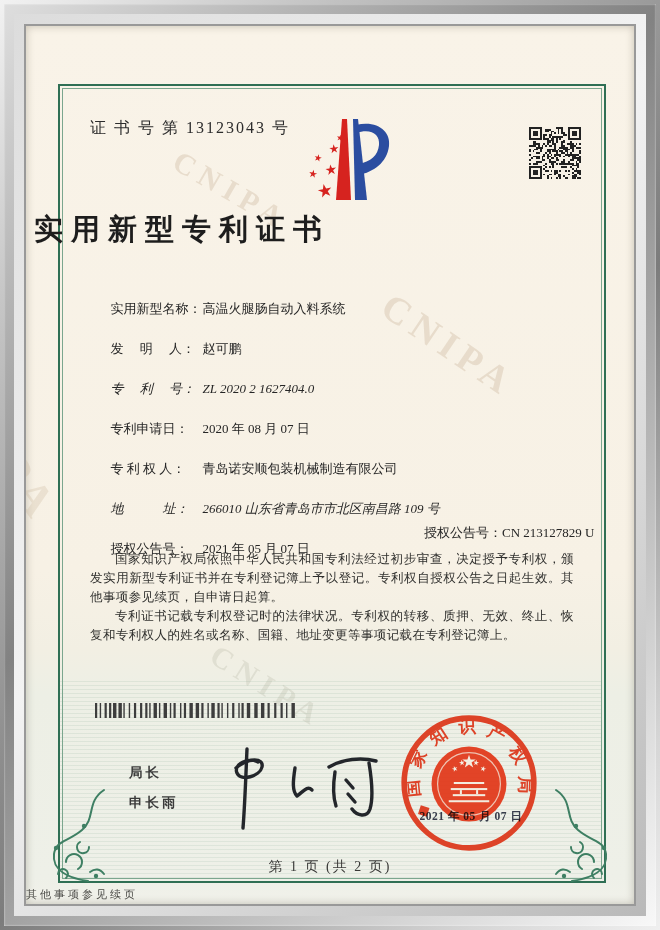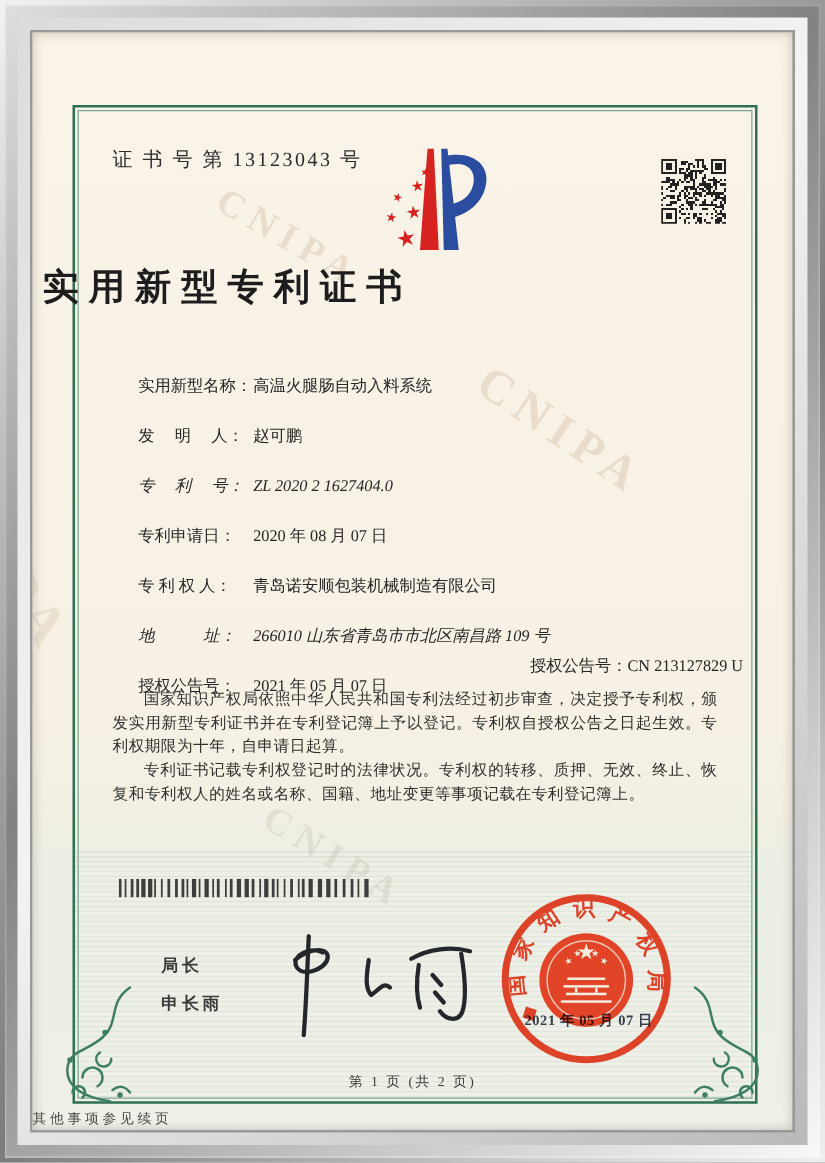--- a/index.html
+++ b/index.html
@@ -41,21 +41,21 @@
   .paras{position:absolute;left:64px;top:524px;width:484px;font-size:12.5px;line-height:19px;color:#30302e;text-align:justify;letter-spacing:.4px;}
   .paras p{margin:0;text-indent:2em;}
 
   
   .barcode{position:absolute;left:69px;top:677px;width:205px;height:15px;}
   .seal{position:absolute;left:367px;top:681px;width:152px;height:152px;opacity:.95;}
   .seal-date{position:absolute;left:386px;top:783px;width:118px;text-align:center;font-size:11.5px;font-weight:bold;color:#3c4154;letter-spacing:.5px;mix-blend-mode:multiply;}
   .signer{position:absolute;left:70px;font-size:13.5px;font-weight:bold;color:#3a3a3a;font-family:"Liberation Sans","DejaVu Sans",sans-serif;letter-spacing:3px;margin-left:33px;}
   .sig-script{position:absolute;left:165px;top:715px;}
 
-  .page-ind{position:absolute;left:0;top:832px;width:100%;text-align:center;font-size:11px;letter-spacing:2px;color:#3a3a38;}
+  .page-ind{position:absolute;left:0;top:832px;width:100%;text-align:center;font-size:14px;letter-spacing:2px;color:#3a3a38;}
   .note{position:absolute;left:0;top:861px;width:100%;text-align:left;font-size:11px;letter-spacing:3px;color:#4a4a46;}
 </style>
 </head>
 <body>
 
 <div class="page">
 
   <div class="f-outer"></div>
   <div class="f-bevel"></div>
   <div class="f-band"></div>
@@ -442,21 +442,21 @@
     </div>
     <div class="field" style="top:458px;font-style:italic;">
       <span class="f-label">地　　　址：</span><span>266010 山东省青岛市市北区南昌路 109 号</span>
     </div>
     <div class="field" style="top:498px;width:520px;">
       <span><span class="f-label">授权公告号：</span><span>2021 年 05 月 07 日</span></span>
       <span class="grant-right"><span>授权公告号：</span><span>CN 213127829 U</span></span>
     </div>
 
     <div class="paras">
-      <p>国家知识产权局依照中华人民共和国专利法经过初步审查，决定授予专利权，颁发实用新型专利证书并在专利登记簿上予以登记。专利权自授权公告之日起生效。专利权期限为十年，自申请日起算。</p>
+      <p>国家知识产权局依照中华人民共和国专利法经过初步审查，决定授予专利权，颁发实用新型专利证书并在专利登记簿上予以登记。专利权自授权公告之日起生效。其他事项参见续页，自申请日起算。</p>
       <p>专利证书记载专利权登记时的法律状况。专利权的转移、质押、无效、终止、恢复和专利权人的姓名或名称、国籍、地址变更等事项记载在专利登记簿上。</p>
     </div>
 
     <svg class="barcode" id="barcode-svg" viewBox="0 0 205 15">
         <rect x="0" y="0" width="2.2" height="15" fill="#3d3d3d"></rect>
         <rect x="4.721317958831787" y="0" width="1.4" height="15" fill="#3d3d3d"></rect>
         <rect x="9.581074422597887" y="0" width="2.2" height="15" fill="#3d3d3d"></rect>
         <rect x="14.063759821653367" y="0" width="2.2" height="15" fill="#3d3d3d"></rect>
         <rect x="18.0201857984066" y="0" width="3.4" height="15" fill="#3d3d3d"></rect>
         <rect x="23.45485877394676" y="0" width="3.4" height="15" fill="#3d3d3d"></rect>

